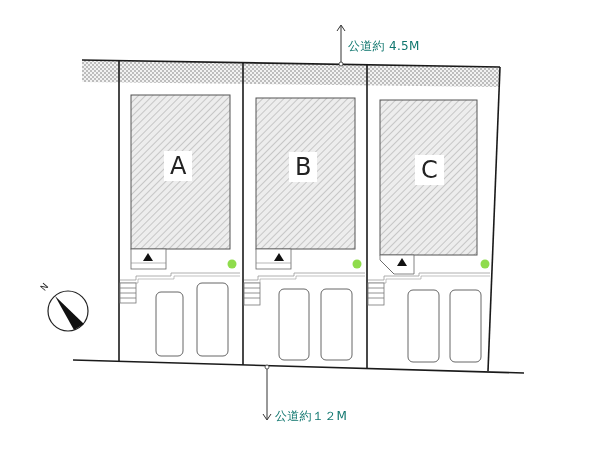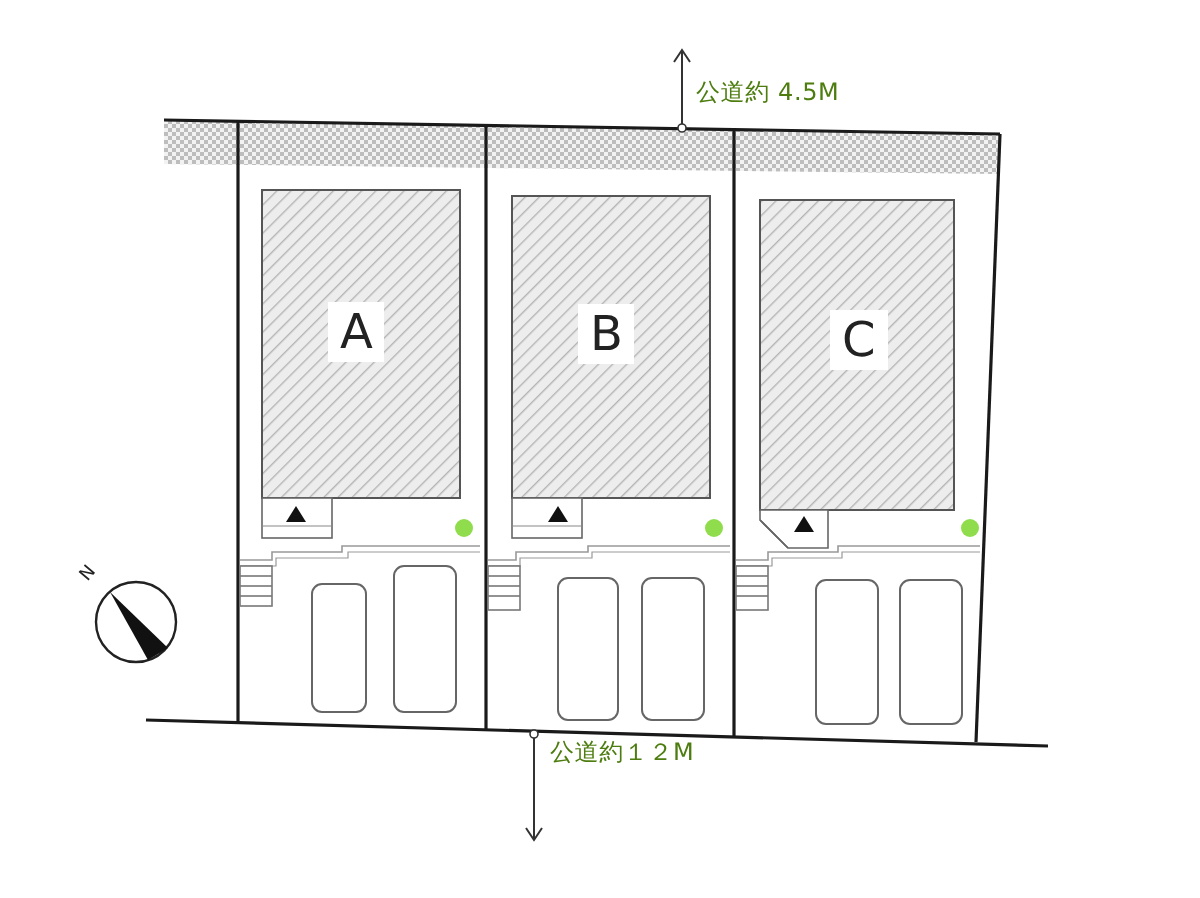--- a/index.html
+++ b/index.html
@@ -1,19 +1,19 @@
 <!DOCTYPE html>
 <html><head>
 <meta charset="utf-8">
 <style>
   html, body { margin: 0; padding: 0; background: #ffffff; }
   body { width: 600px; height: 449px; overflow: hidden; position: relative;
          font-family: "DejaVu Sans", "Liberation Sans", sans-serif; }
   #plan { position: absolute; left: 0; top: 0; }
-  .road-label { position: absolute; font-size: 12px; color: #4d7c0f; white-space: nowrap;
+  .road-label { position: absolute; font-size: 12px; color: #0f766e; white-space: nowrap;
                 font-family: "DejaVu Sans", sans-serif; letter-spacing: 0.3px; }
   .lot-label { position: absolute; font-size: 24px; color: #222;
                font-family: "DejaVu Sans", sans-serif; background: #fff; padding: 2px 6px;
                line-height: 26px; }
   .compass-n { position: absolute; font-size: 9px; color: #222; transform: rotate(-50deg);
                font-family: "DejaVu Sans", sans-serif; }
 </style>
 </head>
 <body>
 
@@ -114,17 +114,17 @@
 
   <g>
     <circle cx="68" cy="311" r="20" fill="#fff" stroke="#222" stroke-width="1.2"></circle>
     <polygon points="55,296 84,324 74,330" fill="#111"></polygon>
   </g>
 </svg>
 
 <div class="compass-n" style="left:41px; top:282px;">N</div>
 
 <div class="road-label" style="left:348px; top:38px;">公道約 4.5M</div>
-<div class="road-label" style="left:275px; top:368px;">公道約１２M</div>
+<div class="road-label" style="left:275px; top:408px;">公道約１２M</div>
 
 <div class="lot-label" style="left:164px; top:151px;">A</div>
 <div class="lot-label" style="left:289px; top:152px;">B</div>
 <div class="lot-label" style="left:415px; top:155px;">C</div>
 
 </body></html>

